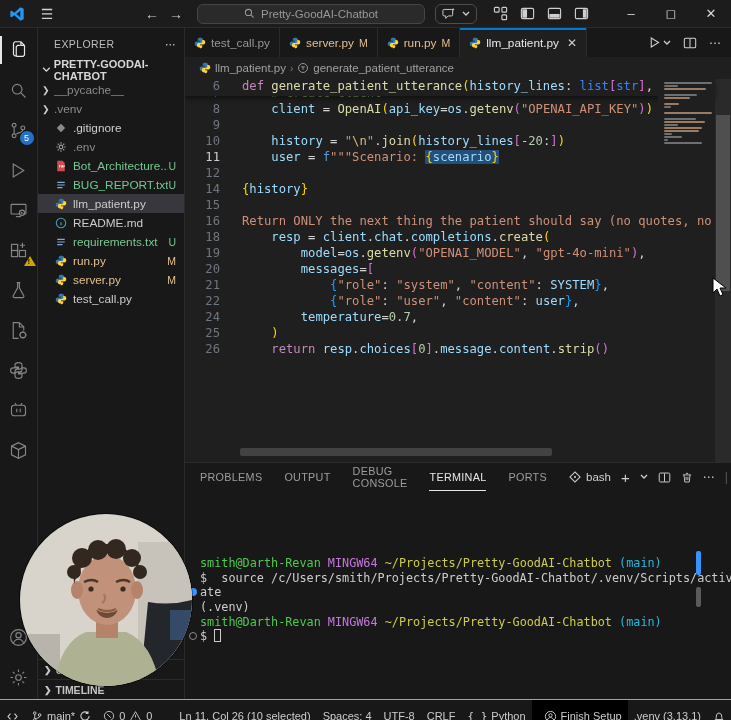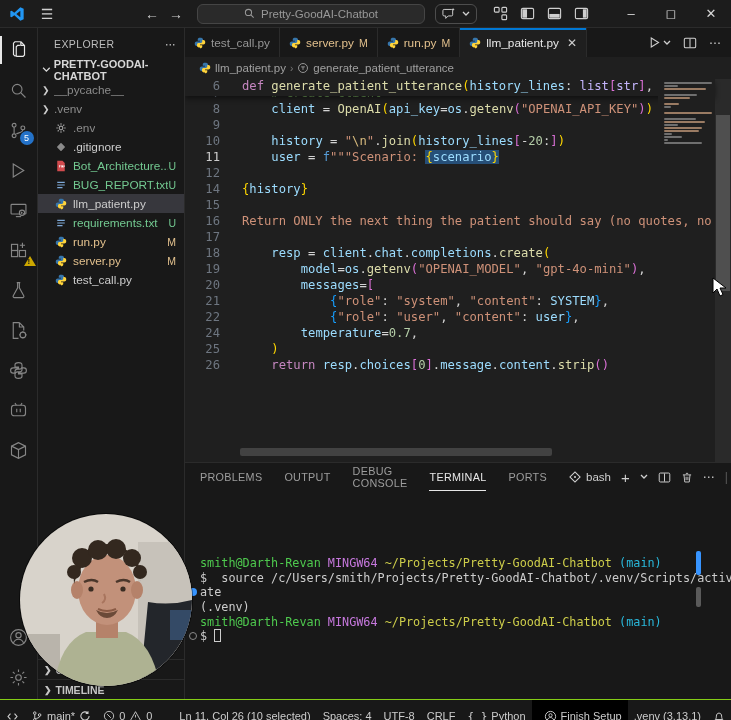--- a/index.html
+++ b/index.html
@@ -69,21 +69,21 @@
   .editorarea { position:relative; flex:1; overflow:hidden; font-family:"DejaVu Sans Mono", monospace; font-size:12.2px; }
   .sticky { position:absolute; top:0; left:0; right:16px; height:17px; background:#1f1f1f; z-index:5; box-shadow:0 3px 5px rgba(0,0,0,.45); display:flex; }
   .codelines { position:absolute; top:17px; left:0; right:16px; bottom:0; overflow:hidden; }
   .codeinner { margin-top:-10px; }
   .cline { height:16px; display:flex; white-space:pre; }
   .cline .ln { width:35px; text-align:right; color:#6e7681; flex:0 0 35px; }
   .cline .lc { padding-left:22px; }
   .cline.cur .ln { color:#cccccc; }
   .tk-k { color:#c586c0; } .tk-f { color:#dcdcaa; } .tk-v { color:#9cdcfe; }
   .tk-s { color:#ce9178; } .tk-c { color:#6a9955; } .tk-n { color:#b5cea8; }
-  .tk-t { color:#c4b5fd; } .tk-e { color:#d7ba7d; } .tk-p { color:#d4d4d4; }
+  .tk-t { color:#3b82f6; } .tk-e { color:#d7ba7d; } .tk-p { color:#d4d4d4; }
   .tk-b1 { color:#ffd700; } .tk-b2 { color:#da70d6; } .tk-b3 { color:#179fff; }
   .tk-fp { color:#569cd6; }
   .tk-sel { background:#264f78; }
 
   .minimap { position:absolute; top:0; right:16px; width:57px; padding:3px 2px 0 6px; z-index:6; background:#1f1f1f; }
   .mm-bar { height:2px; margin-bottom:1px; border-radius:1px; }
   .vscroll { position:absolute; top:0; right:0; width:16px; bottom:0; background:#2a2a2a; cursor:pointer; }
   .vscroll .thumb { position:absolute; top:36px; left:1px; right:1px; height:176px; background:#4f4f4f; }
   .hscroll { position:absolute; bottom:6px; left:55px; width:312px; height:8px; background:#424242; border-radius:2px; cursor:pointer; }
 
@@ -281,37 +281,37 @@
       </div>
       <div id="filelist">
           <div class="sb-item dim">
             <span class="chev">❯</span>
             <span class="flabel">__pycache__</span>
           </div>
           <div class="sb-item dim">
             <span class="chev">❯</span>
             <span class="flabel">.venv</span>
           </div>
+          <div class="sb-item">
+            <span class="ficon">
+              <svg width="12" height="12" viewBox="0 0 16 16">
+                <rect x="4" y="4" width="8" height="8" fill="#8a8a8a" transform="rotate(45 8 8)" rx="1"></rect>
+              </svg>
+            </span>
+            <span class="flabel">.gitignore</span>
+          </div>
           <div class="sb-item dim">
             <span class="ficon">
               <svg width="12" height="12" viewBox="0 0 16 16" fill="none" stroke="#9d9d9d" stroke-width="1.6">
                 <circle cx="8" cy="8" r="2.4"></circle>
                 <path d="M8 1.8v2M8 12.2v2M1.8 8h2M12.2 8h2M3.6 3.6l1.4 1.4M11 11l1.4 1.4M12.4 3.6 11 5M5 11l-1.4 1.4"></path>
               </svg>
             </span>
             <span class="flabel">.env</span>
           </div>
-          <div class="sb-item">
-            <span class="ficon">
-              <svg width="12" height="12" viewBox="0 0 16 16">
-                <rect x="4" y="4" width="8" height="8" fill="#8a8a8a" transform="rotate(45 8 8)" rx="1"></rect>
-              </svg>
-            </span>
-            <span class="flabel">.gitignore</span>
-          </div>
           <div class="sb-item u">
             <span class="ficon">
               <svg width="12" height="12" viewBox="0 0 16 16">
                 <path fill="#d24b4e" d="M3 1h7l3 3v11H3z"></path>
                 <path fill="#fff" d="M5.5 7h1.2c.9 0 .9 1.6 0 1.6H6.3V10H5.5zm3 0h1.2c1.3 0 1.3 3 0 3H8.5zm3 0H13v.8h-1v.6h.9v.8h-.9V10h-.8z"></path>
               </svg>
             </span>
             <span class="flabel">Bot_Architecture...</span>
             <span class="fbadge">U</span>
           </div>
@@ -325,20 +325,29 @@
             <span class="fbadge">U</span>
           </div>
           <div class="sb-item selected">
             <span class="ficon">
               <svg width="12" height="12" viewBox="0 0 16 16">
                 <path fill="#3776ab" d="M8 1c-2 0-3 .8-3 2v2h3v1H3.5C2.2 6 1 7 1 9s1.2 3 2.5 3H5v-2c0-1.3 1.2-2 2.5-2H10c1 0 2-.8 2-2V3c0-1.2-1.5-2-4-2z"></path>
                 <path fill="#ffd43b" d="M8 15c2 0 3-.8 3-2v-2H8v-1h4.5c1.3 0 2.5-1 2.5-3s-1.2-3-2.5-3H11v2c0 1.3-1.2 2-2.5 2H6c-1 0-2 .8-2 2v2c0 1.2 1.5 2 4 2z"></path>
               </svg>
             </span>
             <span class="flabel">llm_patient.py</span>
+          </div>
+          <div class="sb-item">
+            <span class="ficon">
+              <svg width="12" height="12" viewBox="0 0 16 16">
+                <circle cx="8" cy="8" r="6.3" fill="none" stroke="#519aba" stroke-width="1.4"></circle>
+                <path stroke="#519aba" stroke-width="1.6" d="M8 7v4M8 4.6v.2"></path>
+              </svg>
+            </span>
+            <span class="flabel">README.md</span>
           </div>
           <div class="sb-item u">
             <span class="ficon">
               <svg width="12" height="12" viewBox="0 0 16 16" stroke="#7ea9d8" stroke-width="1.4">
                 <path d="M3 4.5h10M3 8h10M3 11.5h7"></path>
               </svg>
             </span>
             <span class="flabel">requirements.txt</span>
             <span class="fbadge">U</span>
           </div>
@@ -464,21 +473,20 @@
             <div class="codeinner" id="codeinner">
               <div class="cline"><span class="ln">7</span><span class="lc"><span>    </span><span class="tk-c"># Create client</span></span></div>
               <div class="cline"><span class="ln">8</span><span class="lc"><span>    </span><span class="tk-v">client</span><span class="tk-p"> = </span><span class="tk-f">OpenAI</span><span class="tk-b1">(</span><span class="tk-v">api_key</span><span class="tk-p">=</span><span class="tk-v">os</span><span class="tk-p">.</span><span class="tk-f">getenv</span><span class="tk-b2">(</span><span class="tk-s">"OPENAI_API_KEY"</span><span class="tk-b2">)</span><span class="tk-b1">)</span></span></div>
               <div class="cline"><span class="ln">9</span><span class="lc"><span></span></span></div>
               <div class="cline"><span class="ln">10</span><span class="lc"><span>    </span><span class="tk-v">history</span><span class="tk-p"> = </span><span class="tk-s">"</span><span class="tk-e">\n</span><span class="tk-s">"</span><span class="tk-p">.</span><span class="tk-f">join</span><span class="tk-b1">(</span><span class="tk-v">history_lines</span><span class="tk-b2">[</span><span class="tk-p">-</span><span class="tk-n">20</span><span class="tk-p">:</span><span class="tk-b2">]</span><span class="tk-b1">)</span></span></div>
               <div class="cline cur"><span class="ln">11</span><span class="lc"><span>    </span><span class="tk-v">user</span><span class="tk-p"> = </span><span class="tk-fp">f</span><span class="tk-s">"""Scenario: </span><span class="tk-b1 tk-sel">{</span><span class="tk-v tk-sel">scenario</span><span class="tk-b1 tk-sel">}</span></span></div>
               <div class="cline"><span class="ln">12</span><span class="lc"><span></span></span></div>
               <div class="cline"><span class="ln">14</span><span class="lc"><span></span><span class="tk-b1">{</span><span class="tk-v">history</span><span class="tk-b1">}</span></span></div>
               <div class="cline"><span class="ln">15</span><span class="lc"><span></span></span></div>
               <div class="cline"><span class="ln">16</span><span class="lc"><span></span><span class="tk-s">Return ONLY the next thing the patient should say (no quotes, no</span></span></div>
-              <div class="cline"><span class="ln">17</span><span class="lc"><span></span></span></div>
               <div class="cline"><span class="ln">18</span><span class="lc"><span>    </span><span class="tk-v">resp</span><span class="tk-p"> = </span><span class="tk-v">client</span><span class="tk-p">.</span><span class="tk-v">chat</span><span class="tk-p">.</span><span class="tk-v">completions</span><span class="tk-p">.</span><span class="tk-f">create</span><span class="tk-b1">(</span></span></div>
               <div class="cline"><span class="ln">19</span><span class="lc"><span>        </span><span class="tk-v">model</span><span class="tk-p">=</span><span class="tk-v">os</span><span class="tk-p">.</span><span class="tk-f">getenv</span><span class="tk-b2">(</span><span class="tk-s">"OPENAI_MODEL"</span><span class="tk-p">, </span><span class="tk-s">"gpt-4o-mini"</span><span class="tk-b2">)</span><span class="tk-p">,</span></span></div>
               <div class="cline"><span class="ln">20</span><span class="lc"><span>        </span><span class="tk-v">messages</span><span class="tk-p">=</span><span class="tk-b2">[</span></span></div>
               <div class="cline"><span class="ln">21</span><span class="lc"><span>            </span><span class="tk-b3">{</span><span class="tk-s">"role"</span><span class="tk-p">: </span><span class="tk-s">"system"</span><span class="tk-p">, </span><span class="tk-s">"content"</span><span class="tk-p">: </span><span class="tk-v">SYSTEM</span><span class="tk-b3">}</span><span class="tk-p">,</span></span></div>
               <div class="cline"><span class="ln">22</span><span class="lc"><span>            </span><span class="tk-b3">{</span><span class="tk-s">"role"</span><span class="tk-p">: </span><span class="tk-s">"user"</span><span class="tk-p">, </span><span class="tk-s">"content"</span><span class="tk-p">: </span><span class="tk-v">user</span><span class="tk-b3">}</span><span class="tk-p">,</span></span></div>
               <div class="cline"><span class="ln">24</span><span class="lc"><span>        </span><span class="tk-v">temperature</span><span class="tk-p">=</span><span class="tk-n">0.7</span><span class="tk-p">,</span></span></div>
               <div class="cline"><span class="ln">25</span><span class="lc"><span>    </span><span class="tk-b1">)</span></span></div>
               <div class="cline"><span class="ln">26</span><span class="lc"><span>    </span><span class="tk-k">return</span><span class="tk-p"> </span><span class="tk-v">resp</span><span class="tk-p">.</span><span class="tk-v">choices</span><span class="tk-b2">[</span><span class="tk-n">0</span><span class="tk-b2">]</span><span class="tk-p">.</span><span class="tk-v">message</span><span class="tk-p">.</span><span class="tk-v">content</span><span class="tk-p">.</span><span class="tk-f">strip</span><span class="tk-b2">(</span><span class="tk-b2">)</span></span></div>
             </div>
           </div>

